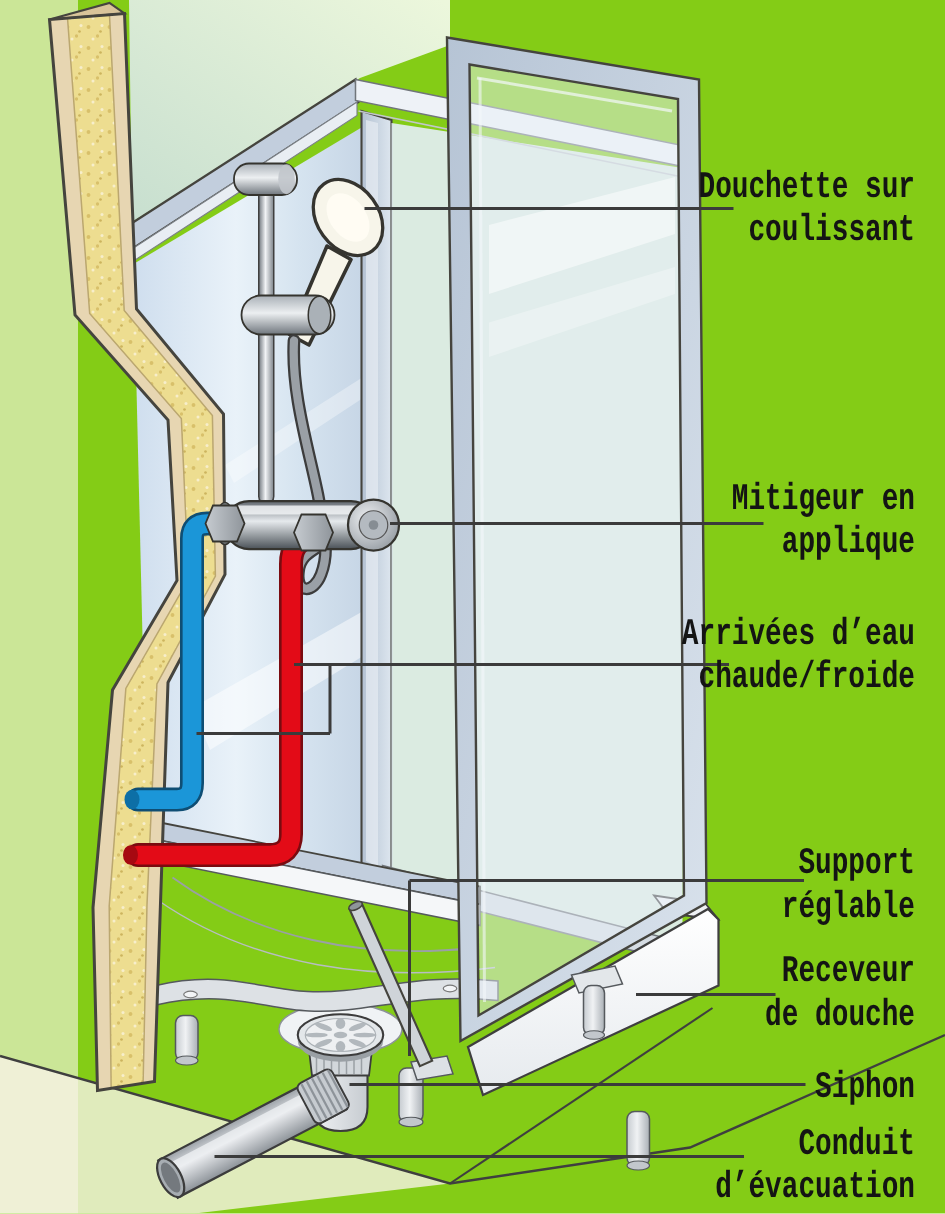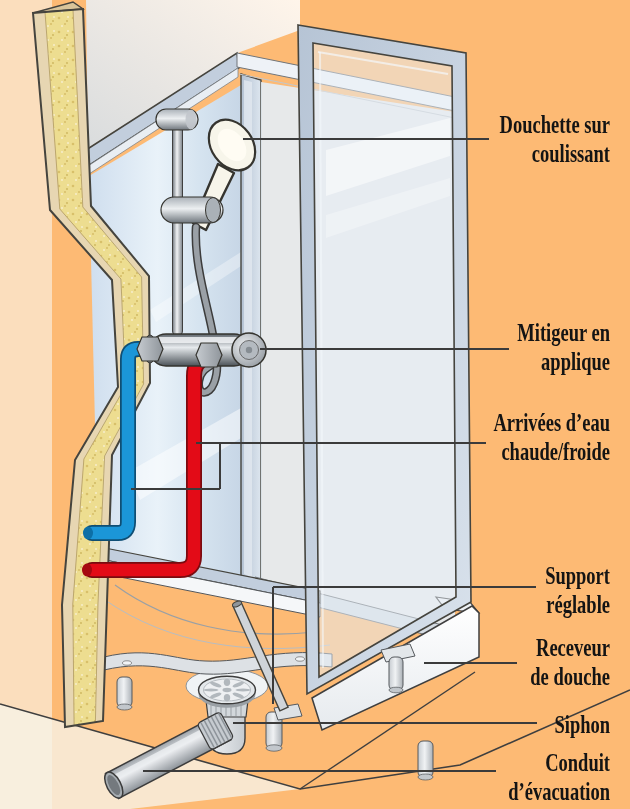--- a/index.html
+++ b/index.html
@@ -1,17 +1,17 @@
 <!DOCTYPE html>
 <html><head>
 <meta charset="utf-8">
 <style>
   html,body{margin:0;padding:0;background:#ffffff;}
-  .stage{position:relative;width:630px;height:809px;background:#fdba74;overflow:hidden;
-         font-family:Liberation Serif, serif;}
+  .stage{position:relative;width:630px;height:809px;background:#84cc16;overflow:hidden;
+         font-family:Liberation Mono, monospace;}
   .stage svg{position:absolute;left:0;top:0;}
   .callout-label{
     position:absolute;right:20px;width:240px;text-align:right;
     font-weight:700;font-size:25px;line-height:29px;color:#141414;
     white-space:pre-line;transform:scaleX(.74);transform-origin:100% 0;
     letter-spacing:0;
   }
   .lbl-1{top:110px;} .lbl-2{top:318px;} .lbl-3{top:408px;} .lbl-4{top:561px;}
   .lbl-5{top:633px;} .lbl-6{top:710px;} .lbl-7{top:748px;}
 </style>

